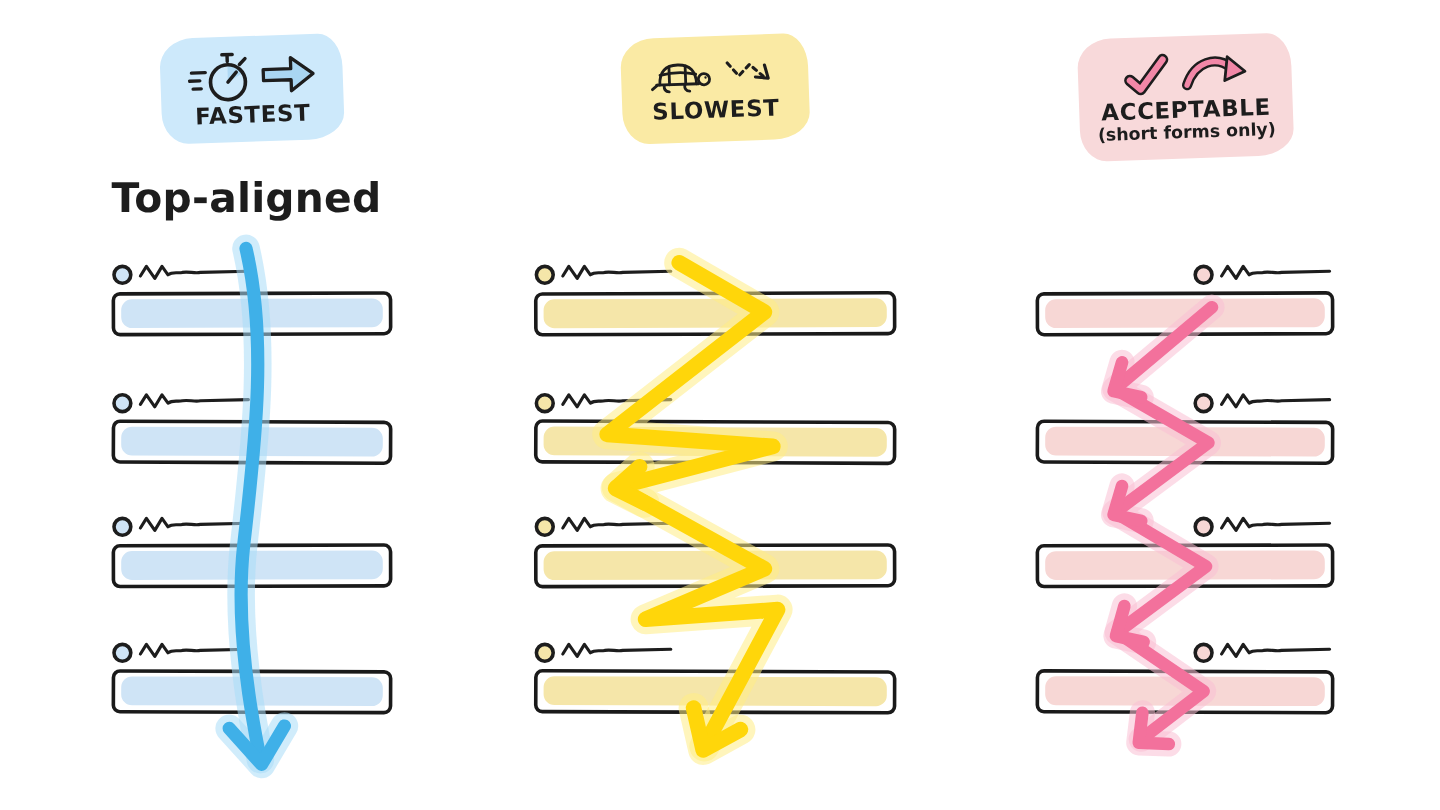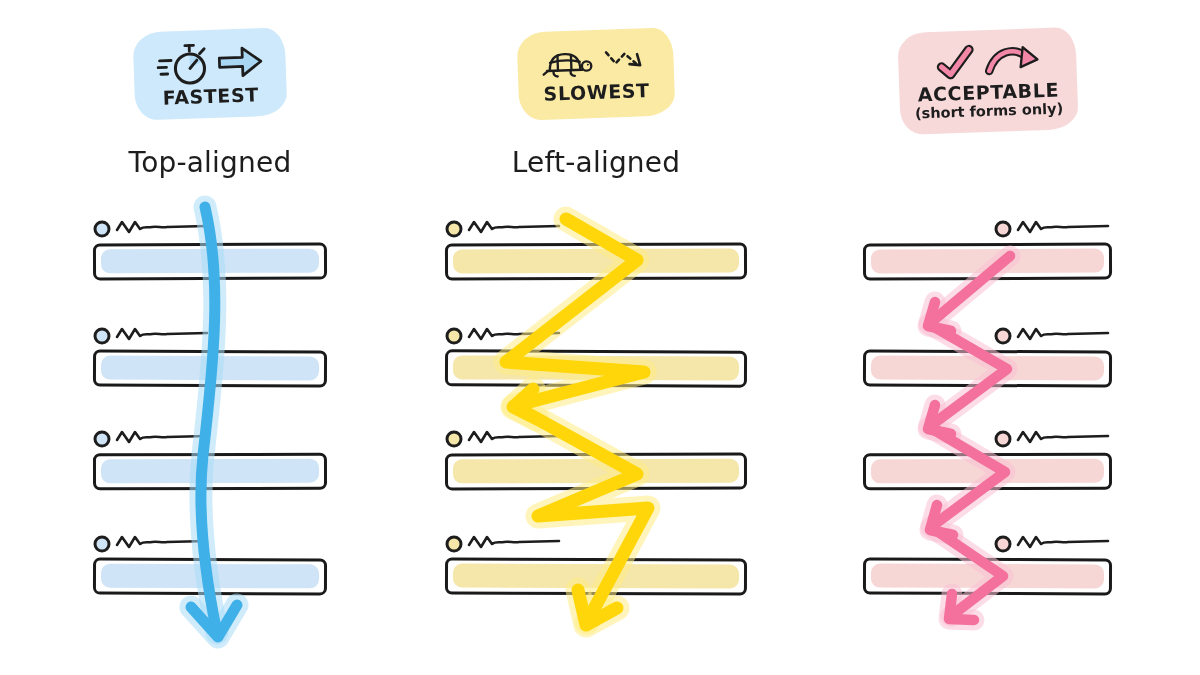--- a/index.html
+++ b/index.html
@@ -16,21 +16,21 @@
     border-radius:28px 20px 30px 22px / 24px 28px 22px 26px;
     display:flex;flex-direction:column;align-items:center;justify-content:center;
     gap:0px;
   }
   .badge-icons{display:flex;align-items:center;gap:9px;margin-bottom:1px;}
   .badge-label{font-size:19px;font-weight:bold;letter-spacing:.6px;line-height:1.1;}
   .badge-sub{font-size:14.5px;font-weight:bold;line-height:1.15;}
   .badge-sub:empty{display:none;}
   .heading{
     position:absolute;top:146px;left:0;width:100%;
-    text-align:center;font-size:28px;font-weight:normal;letter-spacing:.2px;
+    font-size:34px;font-weight:bold;letter-spacing:.2px;
   }
   .rows{position:absolute;inset:0;}
   .form-label{position:absolute;width:118px;height:24px;}
   .form-field{
     position:absolute;left:0;right:0;height:37px;box-sizing:border-box;
     border:3.5px solid #1a1a1a;border-radius:7px;background:#fff;
   }
   .form-field .fill{
     position:absolute;left:5px;right:5px;top:3px;bottom:4px;border-radius:9px;
   }
@@ -117,21 +117,20 @@
         <svg width="48" height="32" viewBox="0 0 52 34">
           <g stroke="#1d1d1d" stroke-width="2.8" fill="none" stroke-linecap="round" stroke-linejoin="round">
             <path d="M3,6 L13,18 L23,8 L35,19" stroke-dasharray="4 4.5"></path>
             <path d="M36.5,9 L39.5,21 L28,19.5"></path>
           </g>
         </svg>
       </div>
       <div class="badge-label">SLOWEST</div>
 
     </div>
-    <div class="heading">Left-aligned</div>
     <div class="rows">
       <svg class="form-label" style="top:216px;left:0px;" viewBox="0 0 118 24">
         <circle cx="9" cy="13" r="7" fill="#f5e6a9" stroke="#1d1d1d" stroke-width="3"></circle>
         <path d="M24,14 L29,6 L36,16 L42,6 L47,13 C51,10 55,12 59,11 C64,10 69,12 74,11 L114,10" fill="none" stroke="#1d1d1d" stroke-width="2.6" stroke-linecap="round" stroke-linejoin="round"></path>
       </svg>
       <div class="form-field" style="top:243px;transform:rotate(-0.2deg);">
         <div class="fill" style="background:#f5e6a9;"></div>
       </div>
       <svg class="form-label" style="top:323px;left:0px;" viewBox="0 0 118 24">
         <circle cx="9" cy="13" r="7" fill="#f5e6a9" stroke="#1d1d1d" stroke-width="3"></circle>

